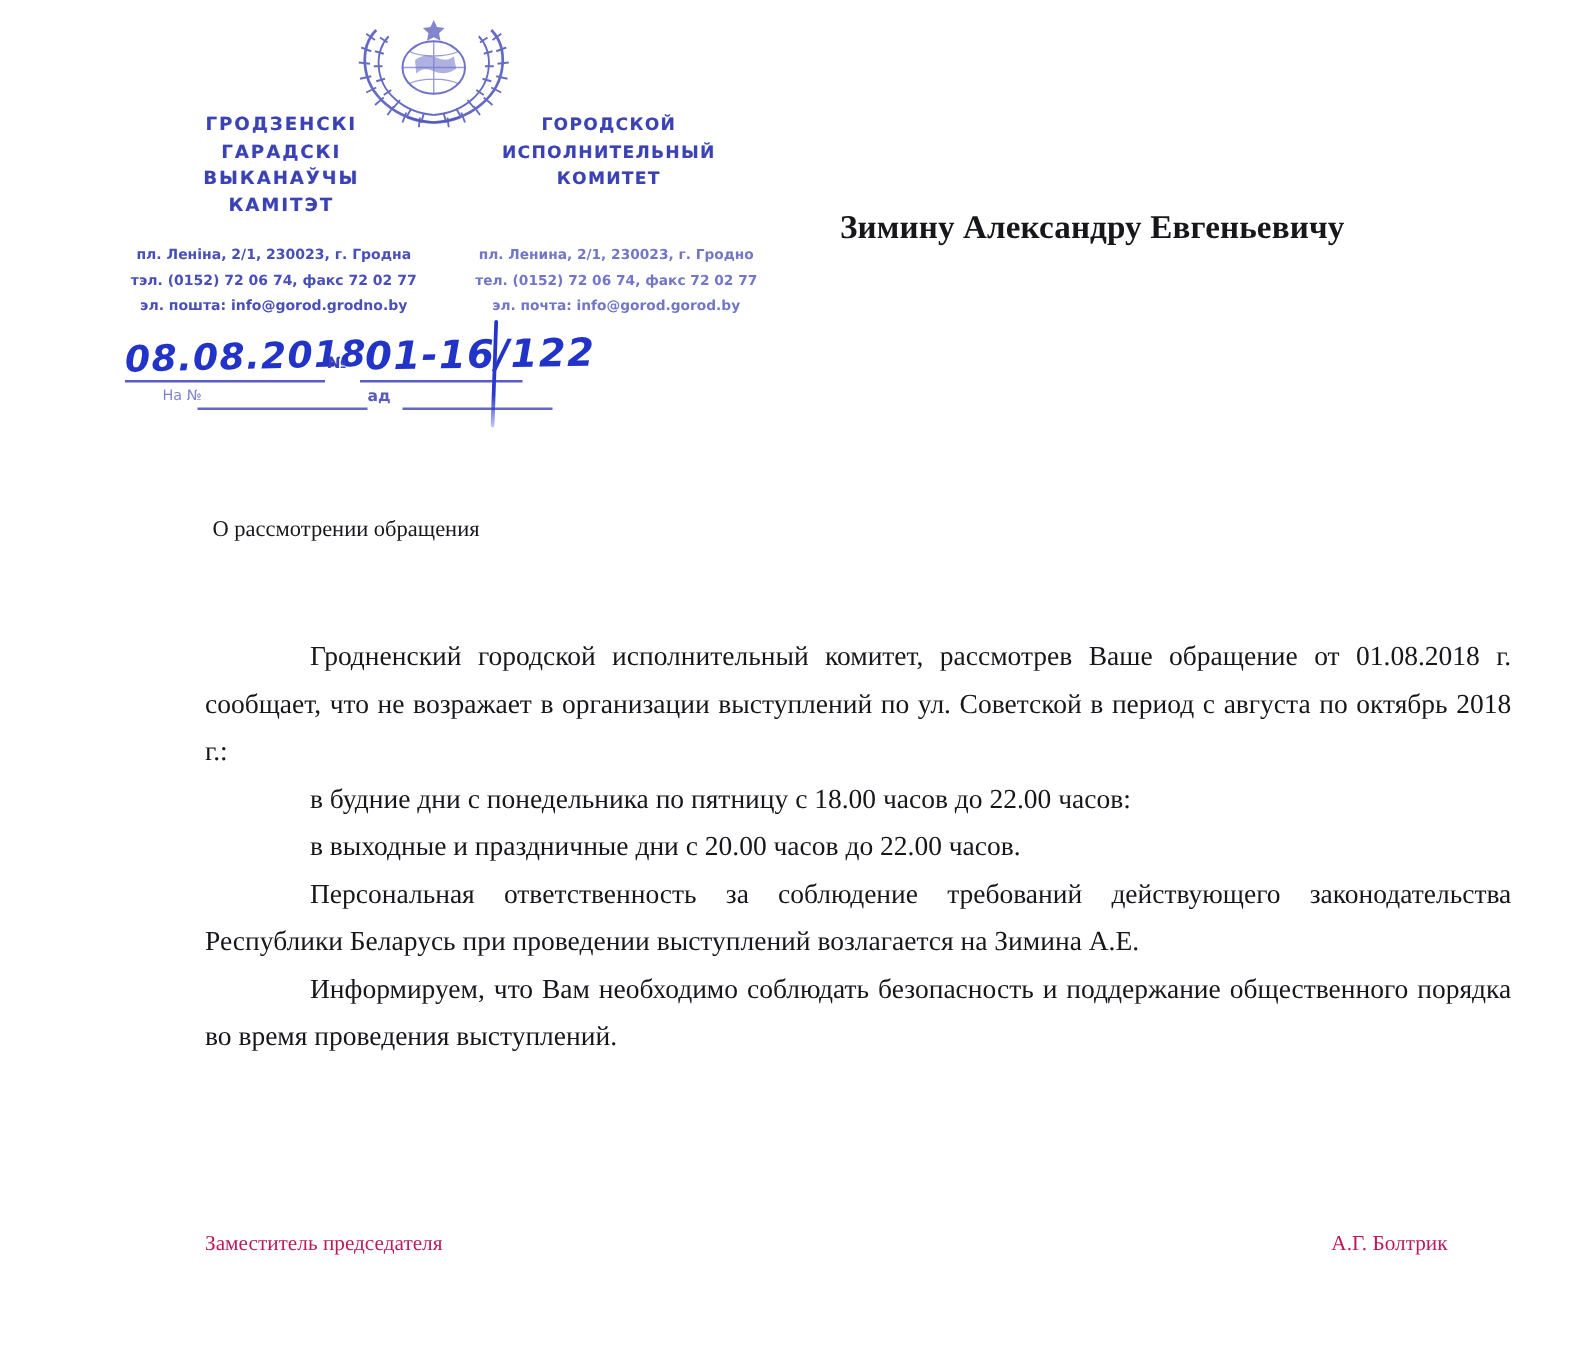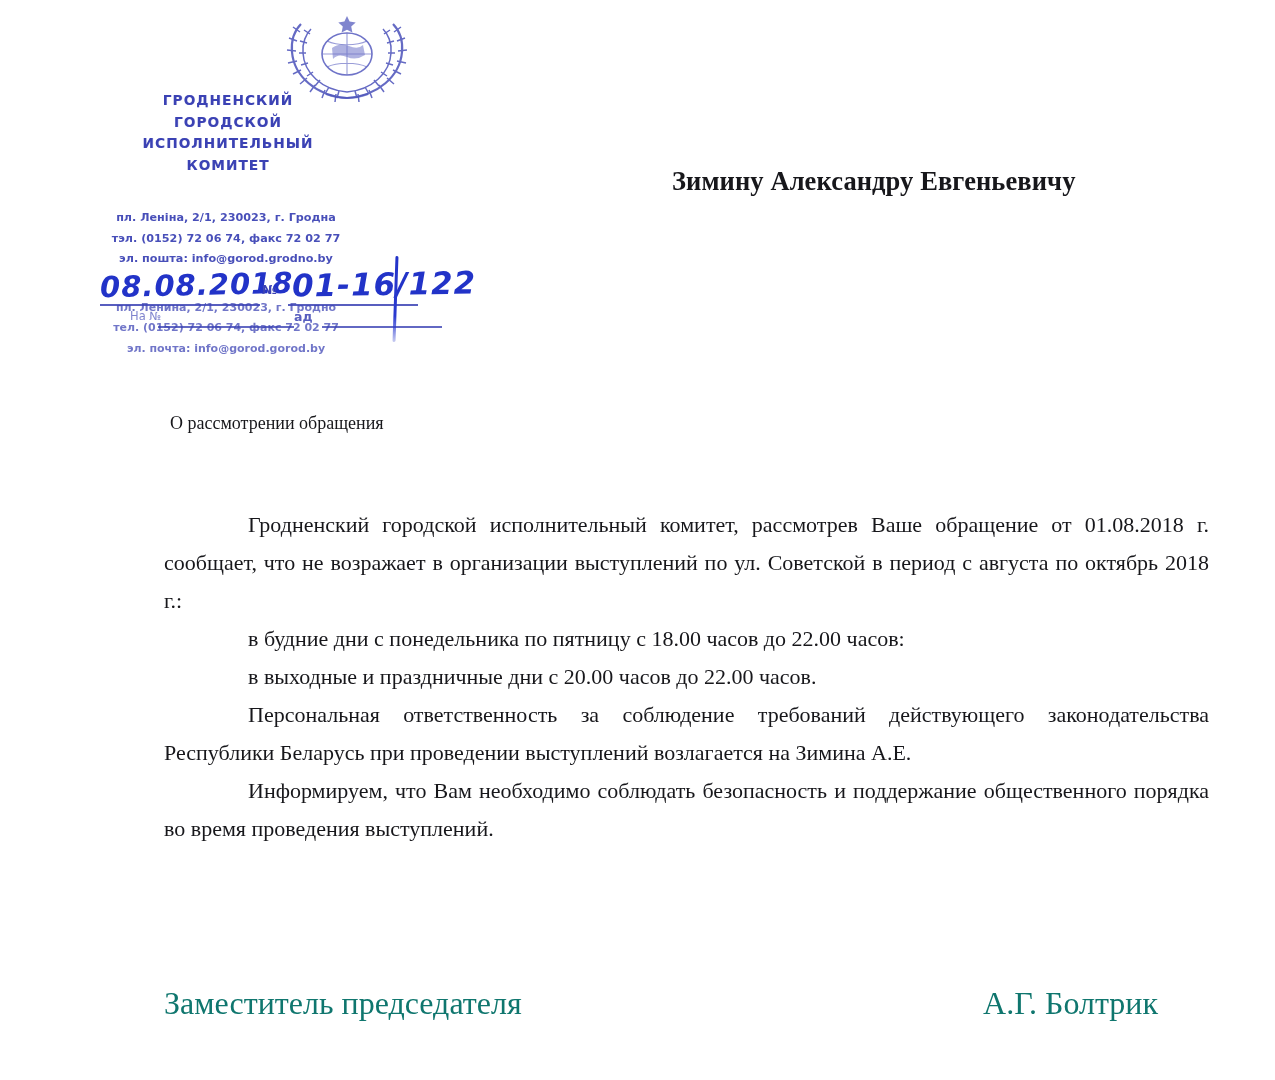--- a/index.html
+++ b/index.html
@@ -59,24 +59,24 @@
     display: block;
     white-space: nowrap;
     text-shadow: 0.4px 0 0 rgba(59,66,180,0.35);
   }
   .org-col.left { padding-right: 2px; }
   .org-col.right { padding-left: 2px; font-size: 13.6px; letter-spacing: 1.1px; }
 
   .org-contacts {
     position: absolute;
     left: 0;
-    top: 200px;
+    top: 186px;
     width: 520px;
     display: flex;
-    flex-direction: column;
+    flex-direction: row;
     gap: 28px;
   }
   .contact-col {
     width: 50%;
     text-align: center;
     font-family: "DejaVu Sans", sans-serif;
     font-weight: 700;
     font-size: 11.4px;
     line-height: 20.5px;
     color: #3b42b4;
@@ -244,22 +244,22 @@
   
   .signature-row {
     position: absolute;
     left: 164px;
     top: 985px;
     width: 1000px;
     display: flex;
     flex-direction: row;
     justify-content: space-between;
     align-items: flex-end;
-    font-size: 32px;
-    color: #0f766e;
+    font-size: 17px;
+    color: #be185d;
   }
   .sig-title { white-space: nowrap; }
   .sig-name { white-space: nowrap; padding-right: 6px; }
 </style>
 </head>
 <body>
 
 <div class="letterhead">
 
   <div class="emblem">
@@ -286,22 +286,27 @@
         <path d="M52 38 q8 -6 17 -2 q9 4 14 -1 l2 10 q-9 6 -18 2 q-9 -4 -14 2 z" fill="#3b42b4" opacity="0.55"></path>
       </g>
 
       <path d="M67 6 l2.6 5.6 6.1 0.8 -4.5 4.2 1.2 6 -5.4 -2.9 -5.4 2.9 1.2 -6 -4.5 -4.2 6.1 -0.8 z" fill="#3b42b4" opacity="0.7"></path>
 
       <path d="M46 84 q21 8 42 0" fill="none" stroke="#3b42b4" stroke-width="2" opacity="0.6"></path>
     </svg>
   </div>
 
   <div class="org-columns">
+    <div class="org-col left">
+      <span class="org-line">ГРОДЗЕНСКІ</span>
+      <span class="org-line">ГАРАДСКІ</span>
+      <span class="org-line">ВЫКАНАЎЧЫ</span>
+      <span class="org-line">КАМІТЭТ</span>
+    </div>
     <div class="org-col right">
-      <span class="org-line">ГРОДНЕНСКИЙ</span>
       <span class="org-line">ГОРОДСКОЙ</span>
       <span class="org-line">ИСПОЛНИТЕЛЬНЫЙ</span>
       <span class="org-line">КОМИТЕТ</span>
     </div>
   </div>
 
   <div class="org-contacts">
     <div class="contact-col left">
       <span class="c-line">пл. Леніна, 2/1, 230023, г. Гродна</span>
       <span class="c-line">тэл. (0152) 72 06 74, факс 72 02 77</span>

